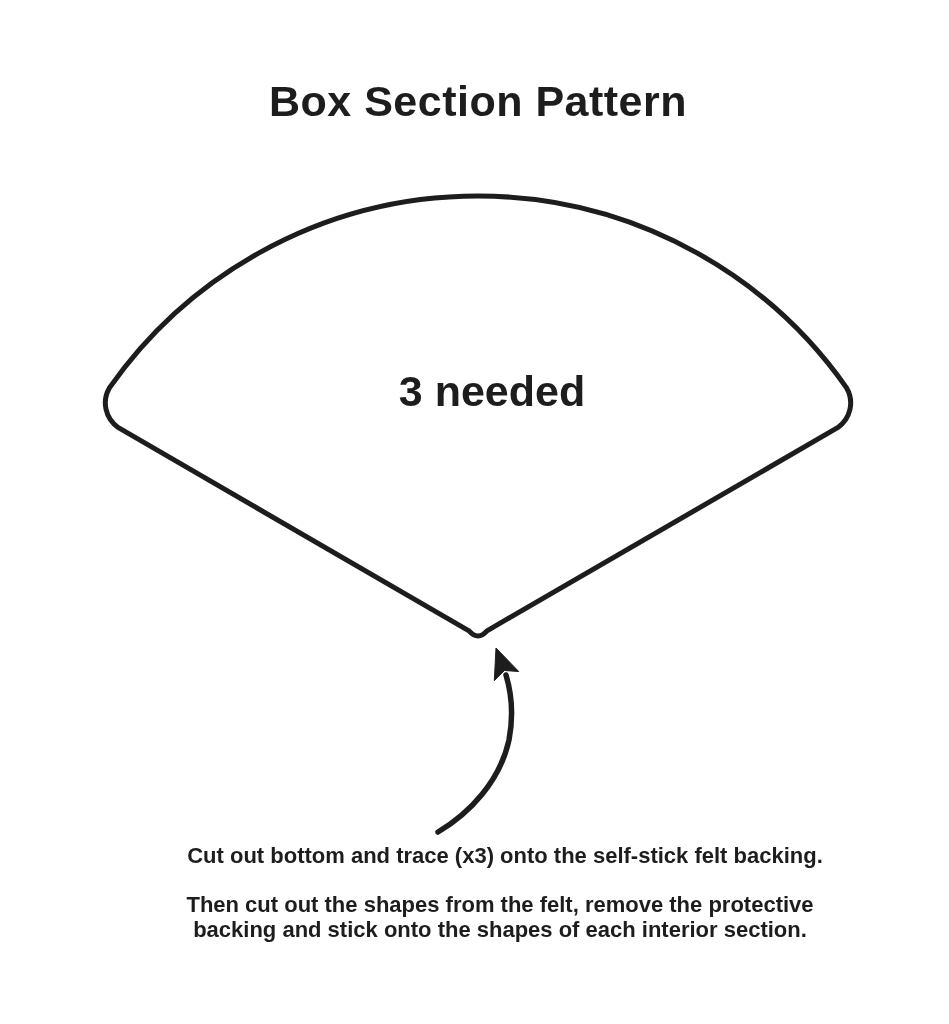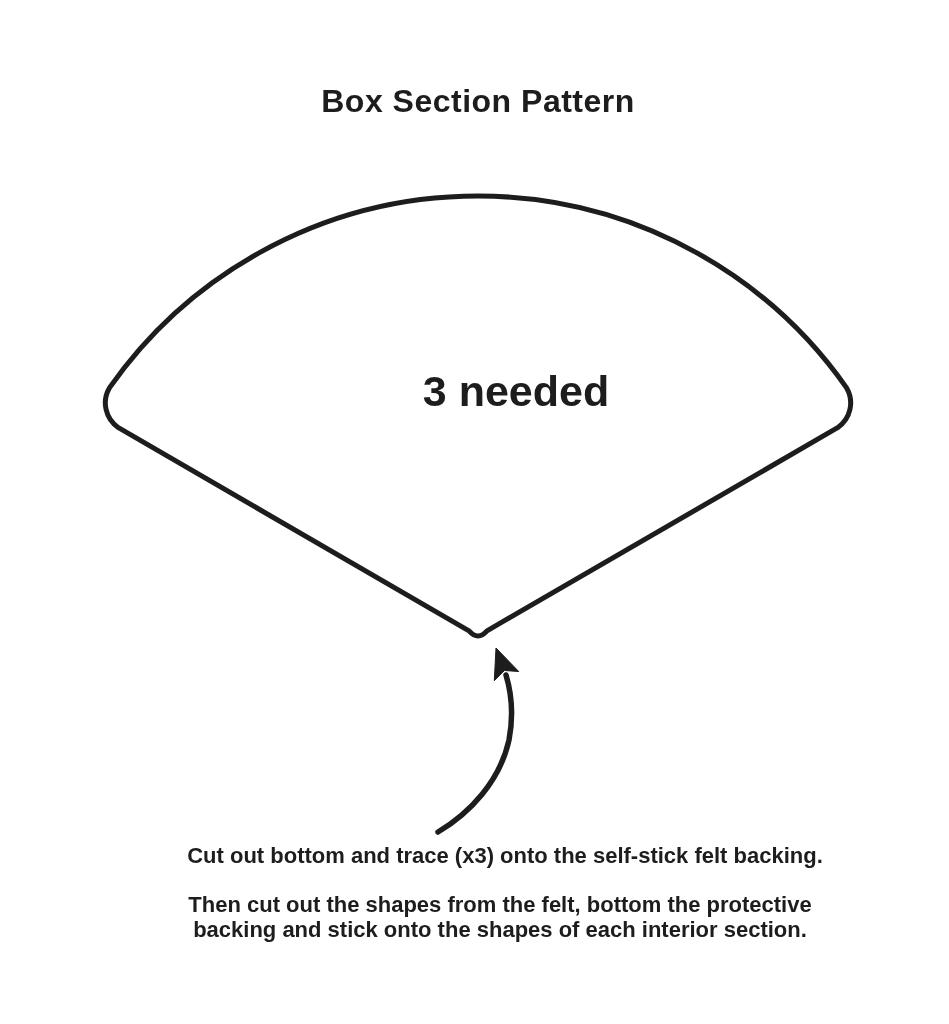--- a/index.html
+++ b/index.html
@@ -23,29 +23,28 @@
   }
   .txt{
     position:absolute;
     font-weight:bold;
     white-space:nowrap;
     transform:translateX(-50%);
     text-align:center;
   }
   .title{
     left:478px; top:80px;
-    font-size:32px;
+    font-size:43px;
     line-height:43px;
     letter-spacing:0.5px;
   }
   .pieces-label{
     left:492px; top:370px;
     font-size:43px;
     line-height:43px;
-    margin-left:24px;
   }
   .instr1{
     left:505px; top:843px;
     font-size:22px;
     line-height:25px;
   }
   .instr2{
     left:500px; top:892px;
     font-size:22px;
     line-height:25px;
@@ -75,17 +74,17 @@
     <polygon points="496,648 518.7,671.5 504.4,670.5 494.3,680.7" fill="#1d1d1d" stroke="#1d1d1d" stroke-width="1" stroke-linejoin="round"></polygon>
   </svg>
 
   <div class="txt title">Box Section Pattern</div>
 
   <div class="txt pieces-label">3 needed</div>
 
   <div class="txt instr1">Cut out bottom and trace (x3) onto the self-stick felt backing.</div>
 
   <div class="txt instr2">
-    <span class="line">Then cut out the shapes from the felt, bottom the protective</span>
+    <span class="line">Then cut out the shapes from the felt, remove the protective</span>
     <span class="line">backing and stick onto the shapes of each interior section.</span>
   </div>
 
 </div>
 
 </body></html>

